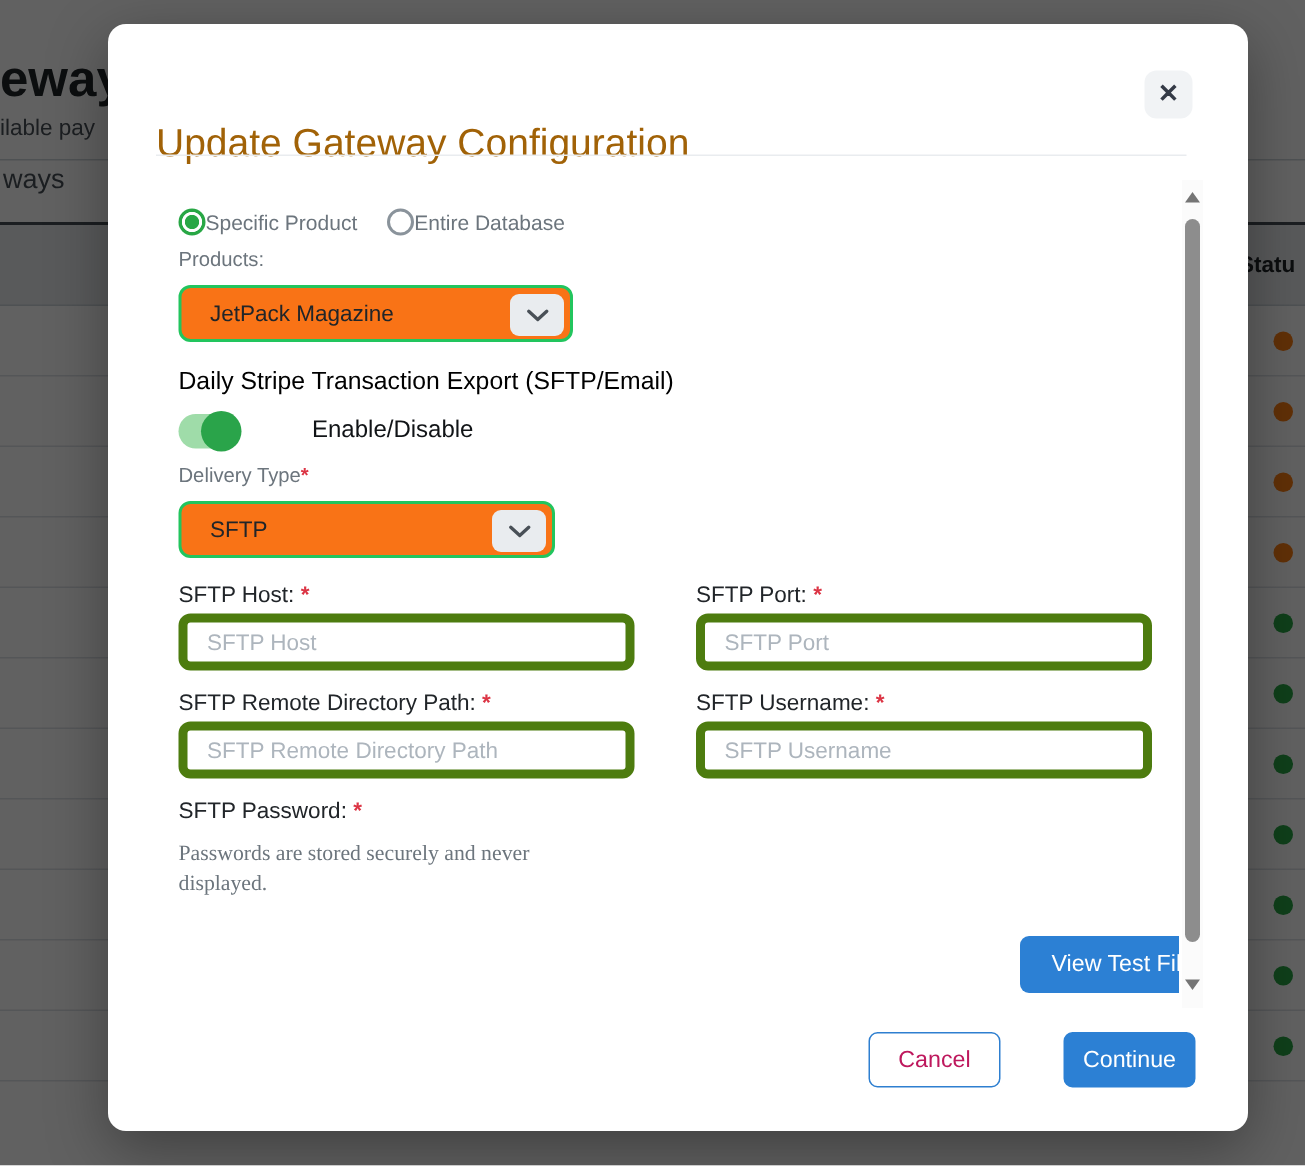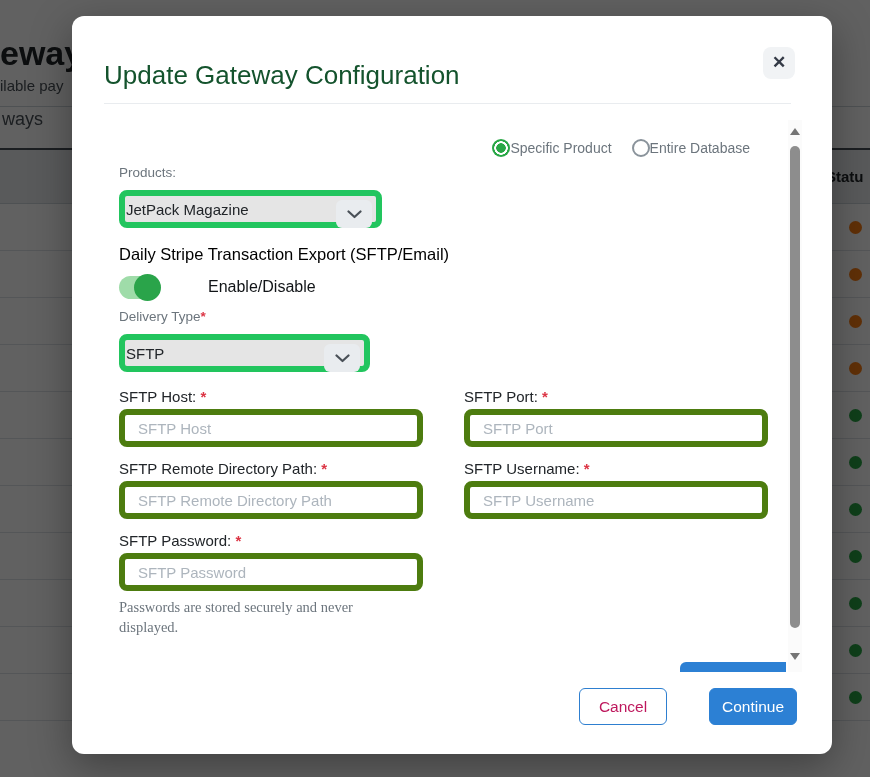--- a/index.html
+++ b/index.html
@@ -22,41 +22,41 @@
   .bg-rows { position:absolute; left:0; top:204px; width:100%; }
   .bg-row { position:relative; width:100%; height:47px; border-bottom:1px solid #dee2e6; }
   .status-dot { position:absolute; left:849px; top:17px; width:13px; height:13px; border-radius:50%; }
 
   
   .overlay { position:absolute; inset:0; background:rgba(0,0,0,0.62); }
 
   
   .modal { position:absolute; left:72px; top:16px; width:760px; height:738px;
     background:#fff; border-radius:12px; box-shadow:0 12px 40px rgba(0,0,0,.35); }
-  .modal-title { position:absolute; left:32px; top:44px; font-size:26px; font-weight:500; color:#14532d; }
+  .modal-title { position:absolute; left:32px; top:64px; font-size:26px; font-weight:500; color:#a16207; }
   .modal-close { position:absolute; left:691px; top:31px; width:32px; height:32px; border:none;
     background:#f1f3f5; border-radius:8px; font-size:17px; font-weight:700; color:#343a46;
     line-height:32px; text-align:center; cursor:pointer; }
   .modal-header-divider { position:absolute; left:32px; top:87px; width:687px; border-top:1px solid #e9ecef; }
 
   .modal-content { position:absolute; left:0; top:104px; width:714px; height:552px; overflow:hidden; }
   .content-inner { padding:19px 0 0 47px; width:698px; }
 
   
-  .radio-row { display:flex; align-items:center; gap:0; height:18px;justify-content:flex-end; }
+  .radio-row { display:flex; align-items:center; gap:0; height:18px; }
   .radio { width:18px; height:18px; border-radius:50%; border:2px solid #8a939b; background:#fff; flex:0 0 auto; cursor:pointer; }
   .radio.selected { border:none;
     background:radial-gradient(circle, #28a745 0 4.5px, #ffffff 5px 6.5px, #28a745 7px 100%); }
   .radio-label { font-size:14px; color:#6c757d; margin-right:20px; cursor:pointer; }
 
   .small-label { font-size:13.5px; color:#6c757d; margin-top:8px; }
   .req { color:#dc3545; font-weight:700; }
 
-  .select { position:relative; margin-top:10px; height:38px; border:6px solid #22c55e; border-radius:8px;
-    background:#e5e5e5; display:flex; align-items:center; padding-left:1px; font-size:15px; color:#212529; cursor:pointer; }
+  .select { position:relative; margin-top:10px; height:38px; border:2px solid #22c55e; border-radius:8px;
+    background:#f97316; display:flex; align-items:center; padding-left:19px; font-size:15px; color:#212529; cursor:pointer; }
   .select.products { width:263px; }
   .select.delivery { width:251px; }
   .select .chev-box { position:absolute; right:4px; top:4px; width:36px; height:28px; background:#e9ecef;
     border-radius:6px; display:flex; align-items:center; justify-content:center; }
 
   .section-heading { margin-top:17px; font-size:16.5px; color:#000000; }
 
   .toggle-row { margin-top:9px; display:flex; align-items:center; height:28px;gap:36px; }
   .switch { position:relative; width:40px; height:23px; border-radius:12px; background:#c9cdd2; flex:0 0 auto; cursor:pointer; }
   .switch.on { background:#9fdca9; }
@@ -197,21 +197,20 @@
         <div>
           <div class="field-label"><span>SFTP Remote Directory Path:</span> <span class="req">*</span></div>
           <input class="text-input" type="text" placeholder="SFTP Remote Directory Path" style="">
         </div>
         <div>
           <div class="field-label"><span>SFTP Username:</span> <span class="req">*</span></div>
           <input class="text-input" type="text" placeholder="SFTP Username" style="">
         </div>
         <div>
           <div class="field-label"><span>SFTP Password:</span> <span class="req">*</span></div>
-          <input class="text-input" type="password" placeholder="SFTP Password" style="">
         </div>
       </div>
 
       <div class="password-note">Passwords are stored securely and never displayed.</div>
 
       <button class="view-test-btn">View Test File</button>
     </div>
   </div>
 
   <div class="scrollbar">

